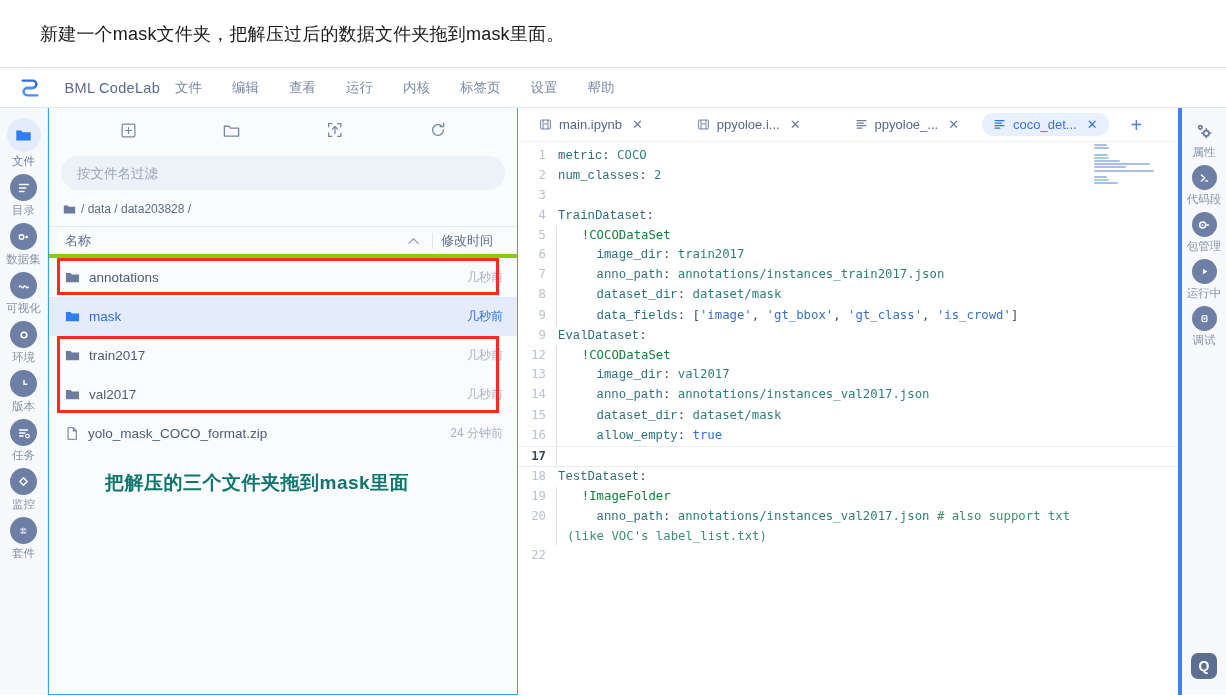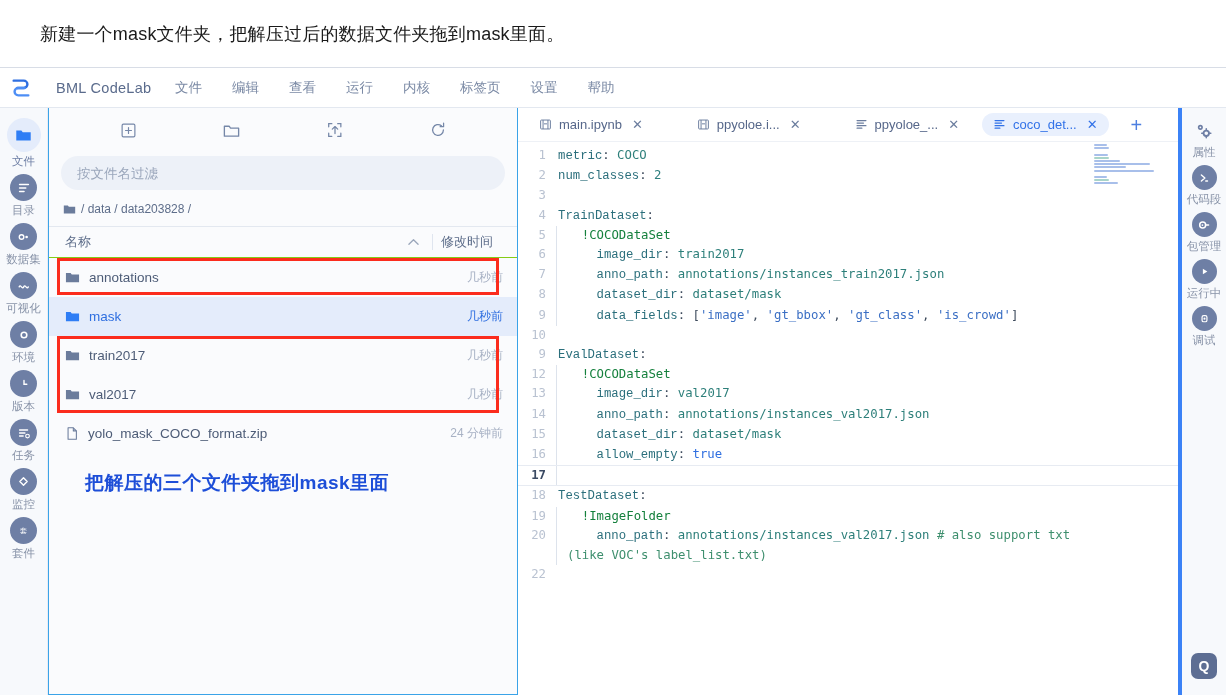--- a/index.html
+++ b/index.html
@@ -25,21 +25,21 @@
   
   .app { width: 1226px; height: 627px; display: flex; flex-direction: column; background:#fff; }
 
   .menubar {
     height: 40px; flex: 0 0 40px;
     display: flex; align-items: center;
     border-bottom: 1px solid #e3e8f0;
     background: #ffffff;
     padding-left: 10px;
   }
-  .brand { display:flex; align-items:center; gap:24px; width:150px; }
+  .brand { display:flex; align-items:center; gap:24px; width:150px;justify-content:flex-end; }
   .brand-logo {
     width:22px; height:22px; display:block;
   }
   .brand-name { font-size: 14.5px; color:#5a6b8c; letter-spacing:.3px; }
   .menus { display:flex; align-items:center; gap:0; }
   .menu-item {
     font-size: 13.5px; color:#7b8aa5; padding: 6px 15px; cursor:default;
   }
 
   
@@ -85,21 +85,21 @@
     padding: 0 16px; font-size:13.5px; color:#5b6b86;
     font-family: inherit;
   }
   .fp-search::placeholder { color:#9aa6bb; }
   .breadcrumb {
     display:flex; align-items:center; gap:5px;
     padding: 2px 14px 10px; font-size:12px; color:#5d6d8a;
   }
   .listhead {
     display:flex; align-items:center;
-    border-top:1px solid #e3e8f0; border-bottom:1px solid #84cc16;
+    border-top:1px solid #e3e8f0; border-bottom:4px solid #84cc16;
     height:32px; padding: 0 14px 0 16px;
     font-size:13px; color:#5d6d8a;
   }
   .lh-name { flex:1; }
   .lh-sorticon { width:22px; text-align:center; color:#9aa6bb; font-size:11px; }
   .lh-divider { width:1px; height:16px; background:#dfe5ef; margin:0 8px; }
   .lh-time { width:62px; text-align:left; }
 
   .filelist { position:relative; flex:1; min-height:0; }
   .frow {
@@ -110,22 +110,22 @@
   .frow.selected { background:#e4ecfb; color:#2f6fe0; }
   .frow .fname { flex:1; display:flex; align-items:center; gap:9px; white-space:nowrap; }
   .frow .ftime { font-size:12px; color:#a7b1c4; }
   .frow.selected .ftime { color:#2f6fe0; }
 
   
   .redbox { position:absolute; border:3px solid #fb2c1d; pointer-events:none; }
   .redbox.b1 { left:8px; top:0px;  width:442px; height:37px; }
   .redbox.b2 { left:8px; top:78px; width:442px; height:77px; }
   .redtext {
-    position:absolute; left:36px; top:212px;
-    color:#1d4ed8; font-size:19px; font-weight:700; letter-spacing:.5px;
+    position:absolute; left:56px; top:212px;
+    color:#0f766e; font-size:19px; font-weight:700; letter-spacing:.5px;
   }
 
   
   .editor { flex:1; display:flex; flex-direction:column; min-width:0; background:#fff; }
   .tabbar {
     height:34px; flex:0 0 34px; display:flex; align-items:center;
     padding-left:10px; gap:12px; border-bottom:1px solid #eef1f6;
   }
   .tab {
     display:flex; align-items:center; gap:7px;
@@ -487,24 +487,20 @@
             </div>
             <div class="cline indented">
               <span class="gutter">8</span>
               <span class="ctext"><span class="k-key">    dataset_dir</span><span class="k-punc">: </span><span class="k-val">dataset/mask</span></span>
             </div>
             <div class="cline indented">
               <span class="gutter">9</span>
               <span class="ctext"><span class="k-key">    data_fields</span><span class="k-punc">: [</span><span class="k-str">'image'</span><span class="k-punc">, </span><span class="k-str">'gt_bbox'</span><span class="k-punc">, </span><span class="k-str">'gt_class'</span><span class="k-punc">, </span><span class="k-str">'is_crowd'</span><span class="k-punc">]</span></span>
             </div>
             <div class="cline">
-              <span class="gutter">10</span>
-              <span class="ctext">&nbsp;</span>
-            </div>
-            <div class="cline">
               <span class="gutter">9</span>
               <span class="ctext"><span class="k-key">EvalDataset</span><span class="k-punc">:</span></span>
             </div>
             <div class="cline indented">
               <span class="gutter">12</span>
               <span class="ctext"><span class="k-tag">  !COCODataSet</span></span>
             </div>
             <div class="cline indented">
               <span class="gutter">13</span>
               <span class="ctext"><span class="k-key">    image_dir</span><span class="k-punc">: </span><span class="k-val">val2017</span></span>

